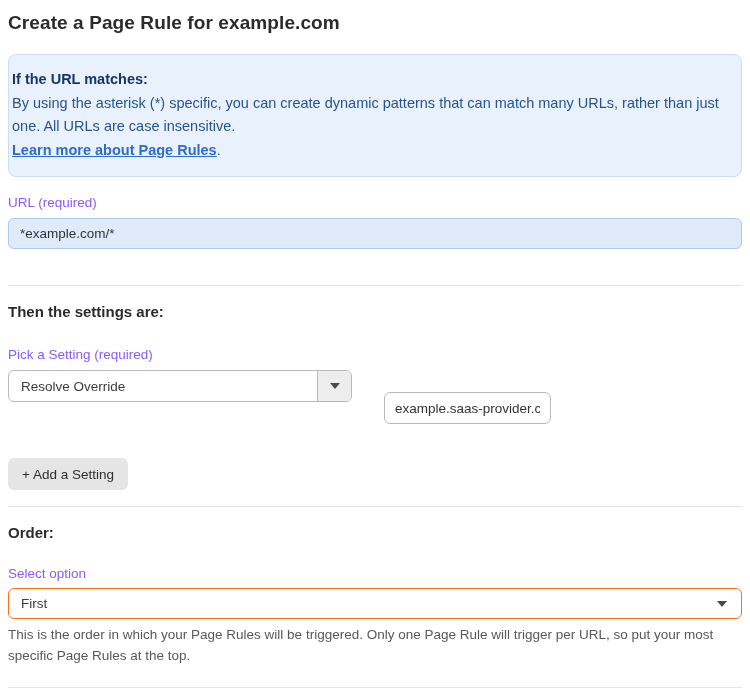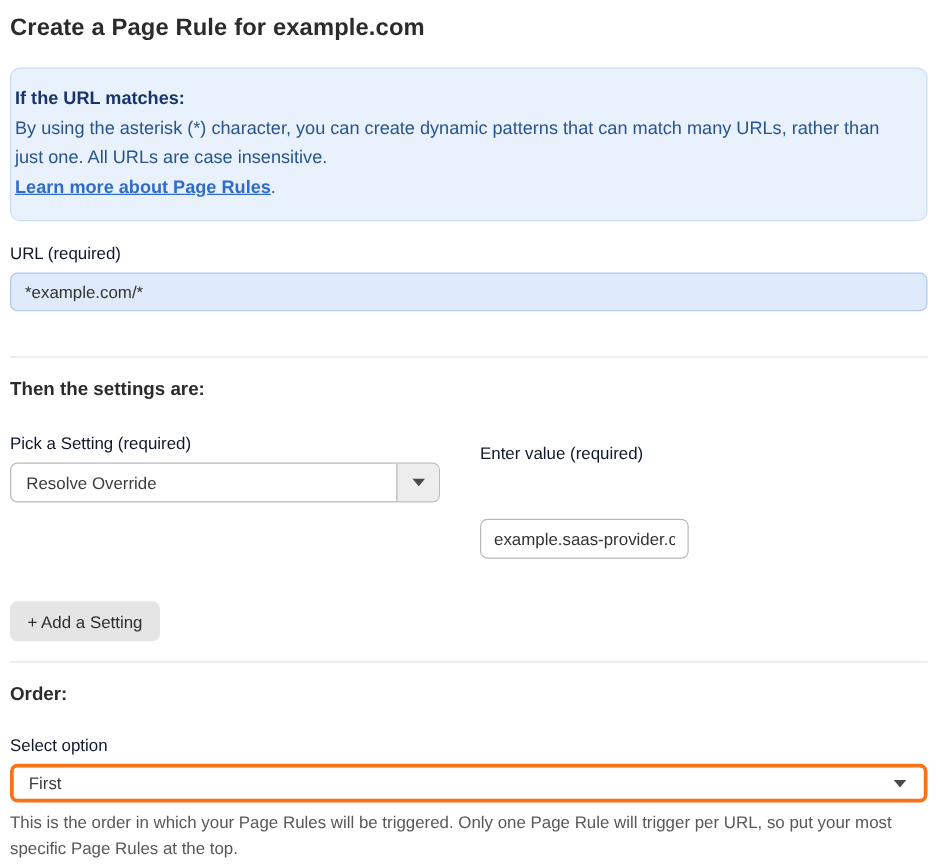--- a/index.html
+++ b/index.html
@@ -36,21 +36,21 @@
   .info-box a.info-link {
     color: #2e6bcb;
     text-decoration: underline;
     cursor: pointer;
     font-weight: bold;
   }
 
   
   .field-label {
     font-size: 13.5px;
-    color: #0f172a;
+    color: #8b5cf6;
     margin-bottom: 8px;
   }
 
   
   .url-input {
     width: 100%;
     height: 31px;
     background: #dfeafb;
     border: 1px solid #aec9ec;
     border-radius: 6px;
@@ -155,21 +155,21 @@
 
   .add-setting-btn { margin-top: 34px; }
 
   
   .order-label { margin-top: 25px; margin-bottom: 7px; }
   .order-select {
     position: relative;
     width: 100%;
     height: 31px;
     background: #ffffff;
-    border: 3px solid #f97316;
+    border: 1px solid #f97316;
     border-radius: 6px;
     display: flex;
     align-items: center;
     padding: 0 12px;
     font-size: 13.5px;
     color: #3c3c3c;
     cursor: pointer;
   }
   .order-select .caret-down {
     position: absolute;
@@ -194,21 +194,21 @@
 </style>
 </head>
 <body>
 
 
 
 <h1 class="page-title">Create a Page Rule for example.com</h1>
 
 <div class="info-box">
   <div class="info-heading">If the URL matches:</div>
-  <div class="info-body">By using the asterisk (*) character, you can create dynamic patterns that can match many URLs, rather than just one. All URLs are case insensitive.</div>
+  <div class="info-body">By using the asterisk (*) specific, you can create dynamic patterns that can match many URLs, rather than just one. All URLs are case insensitive.</div>
   <div><a class="info-link">Learn more about Page Rules</a><span>.</span></div>
 </div>
 
 <div class="field-label">URL (required)</div>
 <input class="url-input" type="text" value="*example.com/*" style="">
 
 <hr class="divider divider-1">
 
 <div class="section-heading">Then the settings are:</div>
 
@@ -216,21 +216,20 @@
   <div class="setting-col">
     <div class="field-label">Pick a Setting (required)</div>
     <div class="select-control">
       <div class="select-value">Resolve Override</div>
       <div class="select-arrow-seg">
         <span class="caret-down"></span>
       </div>
     </div>
   </div>
   <div class="value-col">
-    <div class="field-label">Enter value (required)</div>
     <input class="value-input" type="text" value="example.saas-provider.c" style="">
   </div>
 </div>
 
 <button class="btn btn-gray add-setting-btn">+ Add a Setting</button>
 
 <hr class="divider divider-2">
 
 <div class="section-heading">Order:</div>
 

